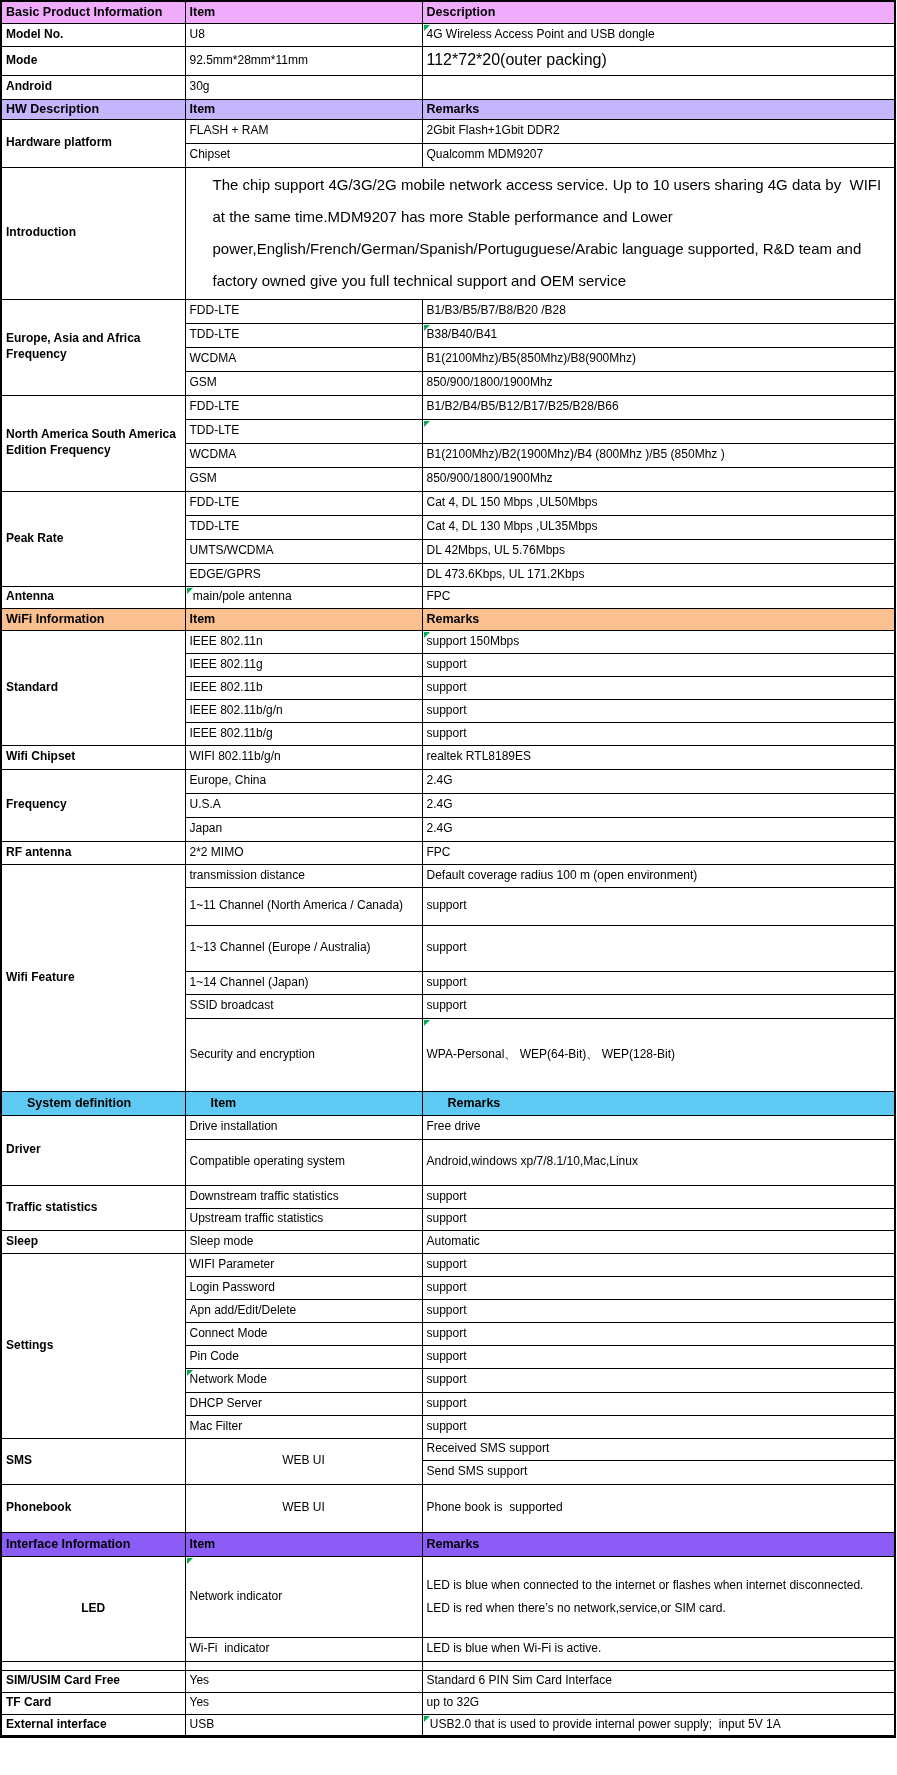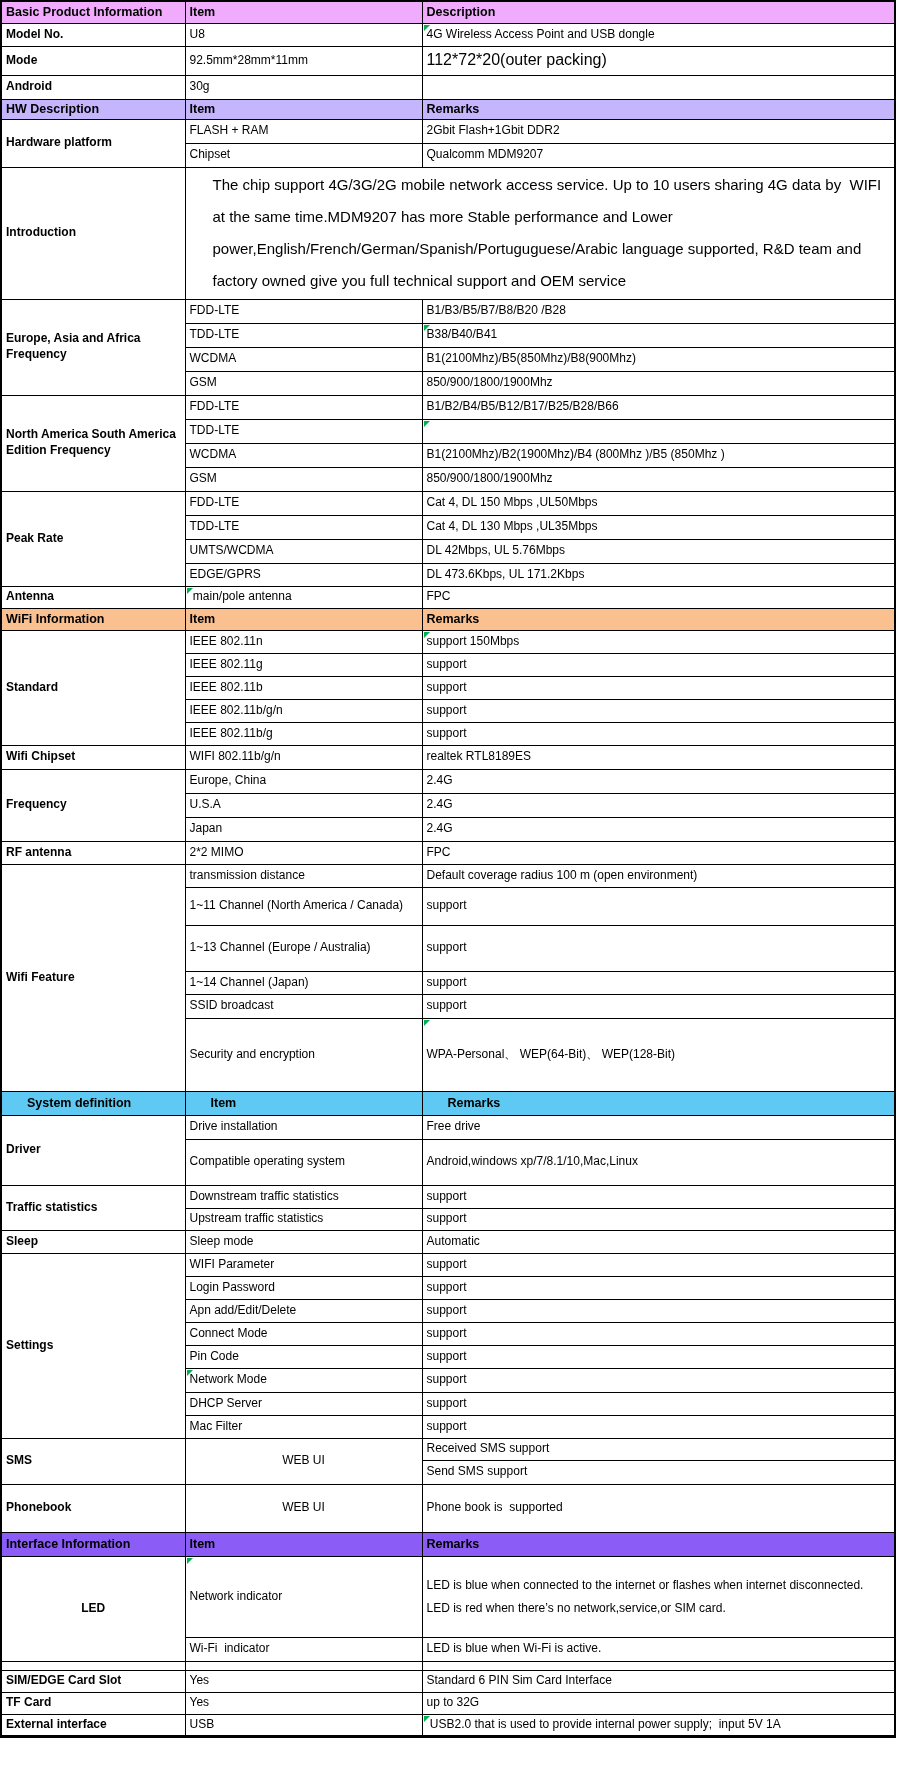--- a/index.html
+++ b/index.html
@@ -305,21 +305,21 @@
     <tr style="height:24px">
       <td>Wi-Fi  indicator</td>
       <td>LED is blue when Wi-Fi is active.</td>
     </tr>
     <tr class="thin" style="height:9px">
       <td></td>
       <td></td>
       <td></td>
     </tr>
     <tr style="height:22px">
-      <td class="lbl">SIM/EDGE Card Slot</td>
+      <td class="lbl">SIM/USIM Card Free</td>
       <td>Yes</td>
       <td>Standard 6 PIN Sim Card Interface</td>
     </tr>
     <tr style="height:22px">
       <td class="lbl">TF Card</td>
       <td>Yes</td>
       <td>up to 32G</td>
     </tr>
     <tr class="last" style="height:22px">
       <td class="lbl">External interface</td>

